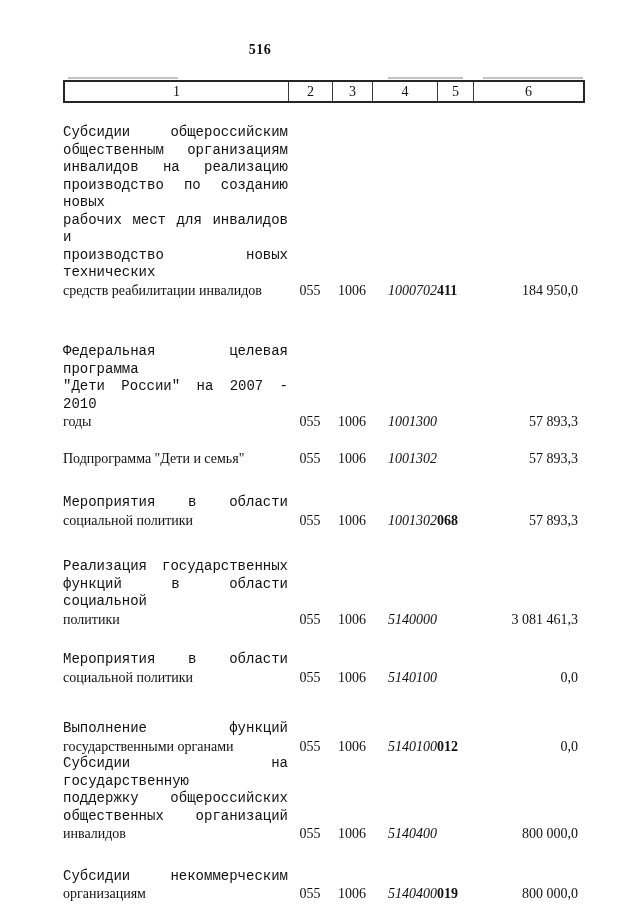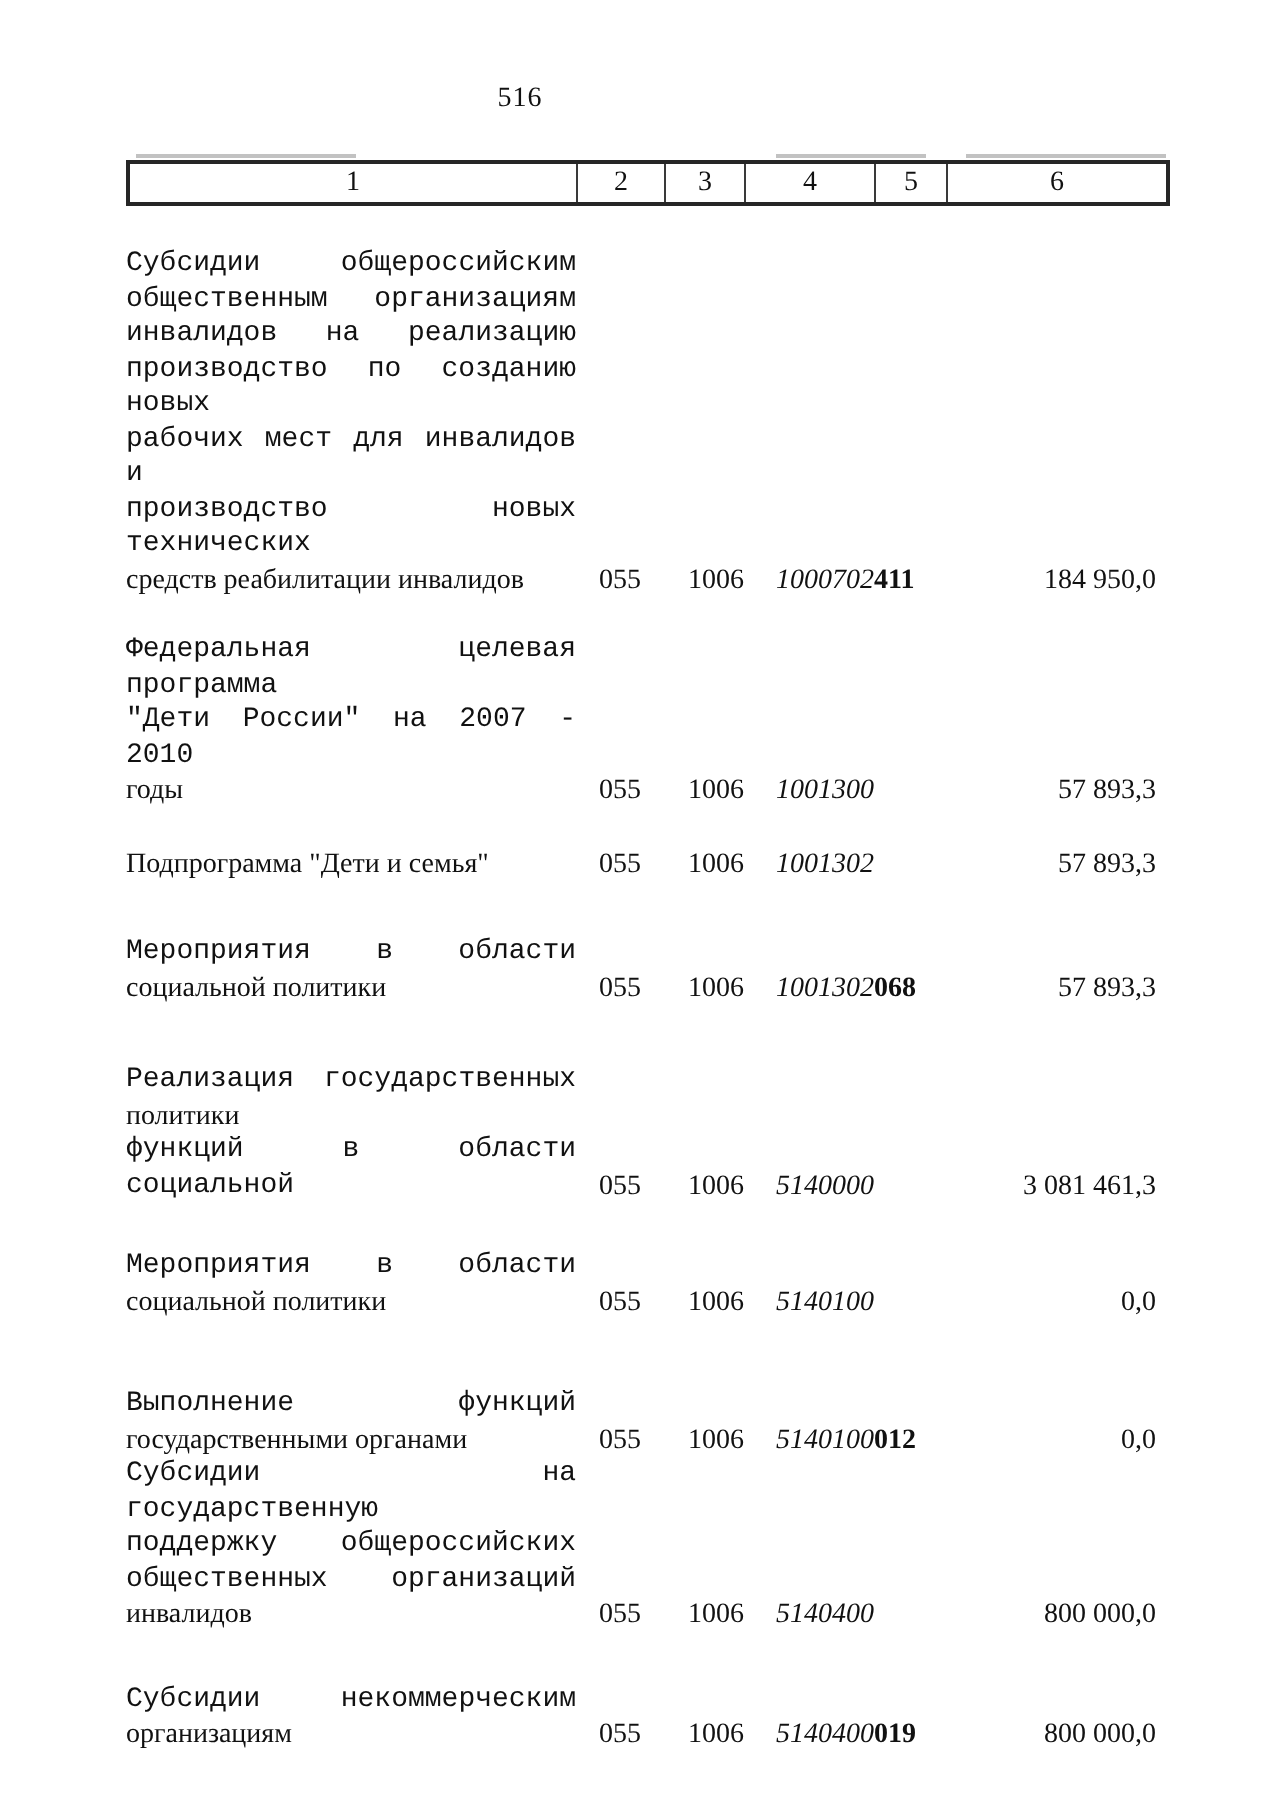--- a/index.html
+++ b/index.html
@@ -21,20 +21,21 @@
     background: #ffffff;
   }
   .pagenum {
     position: absolute;
     top: 42px;
     left: 0;
     width: 520px;
     text-align: center;
     font-size: 14px;
     letter-spacing: 0.5px;
+    font-weight: bold;
   }
   .content {
     position: absolute;
     left: 63px;
     top: 80px;
     width: 522px;
   }
   
   .artifact {
     position: absolute;
@@ -66,21 +67,21 @@
 
   .row {
     display: flex;
     align-items: flex-end;
     width: 522px;
     font-size: 14px;
     line-height: 17.5px;
   }
   .c1 { width: 225px; }
   .c2 { width: 44px;  text-align: center; }
-  .c3 { width: 40px;  text-align: right; }
+  .c3 { width: 40px;  text-align: center; }
   .c4 { width: 65px;  text-align: right; font-style: italic; }
   .c5 { width: 36px;  text-align: left; font-weight: bold; }
   .c6 { width: 112px; text-align: right; padding-right: 7px; box-sizing: border-box; }
   .ln { text-align: left; }
   .jl { text-align: justify; text-align-last: justify; font-family: Liberation Mono, monospace; }
 </style>
 </head>
 <body>
 
 <div class="page">
@@ -112,21 +113,21 @@
         <div class="ln jl">производство новых технических</div>
         <div class="ln">средств реабилитации инвалидов</div>
       </div>
       <div class="c2">055</div>
       <div class="c3">1006</div>
       <div class="c4">1000702</div>
       <div class="c5">411</div>
       <div class="c6">184 950,0</div>
     </div>
 
-    <div class="row" style="margin-top:18px">
+    <div class="row" style="margin-top:44px">
       <div class="c1">
         <div class="ln jl">Федеральная целевая программа</div>
         <div class="ln jl">"Дети России" на 2007 - 2010</div>
         <div class="ln">годы</div>
       </div>
       <div class="c2">055</div>
       <div class="c3">1006</div>
       <div class="c4">1001300</div>
       <div class="c5"></div>
       <div class="c6">57 893,3</div>
@@ -151,22 +152,22 @@
       <div class="c2">055</div>
       <div class="c3">1006</div>
       <div class="c4">1001302</div>
       <div class="c5">068</div>
       <div class="c6">57 893,3</div>
     </div>
 
     <div class="row" style="margin-top:29px">
       <div class="c1">
         <div class="ln jl">Реализация государственных</div>
+        <div class="ln jl">функций в области социальной</div>
         <div class="ln">политики</div>
-        <div class="ln jl">функций в области социальной</div>
       </div>
       <div class="c2">055</div>
       <div class="c3">1006</div>
       <div class="c4">5140000</div>
       <div class="c5"></div>
       <div class="c6">3 081 461,3</div>
     </div>
 
     <div class="row" style="margin-top:23px">
       <div class="c1">

